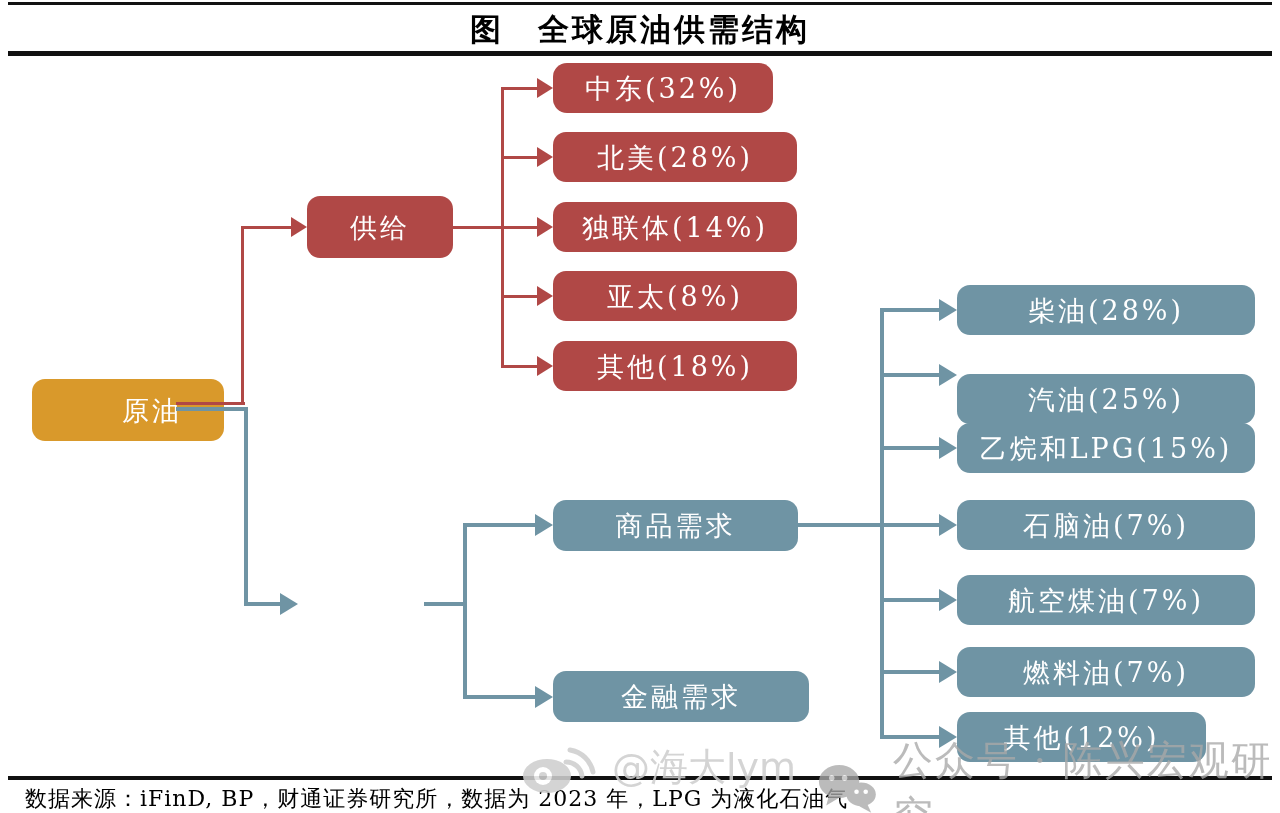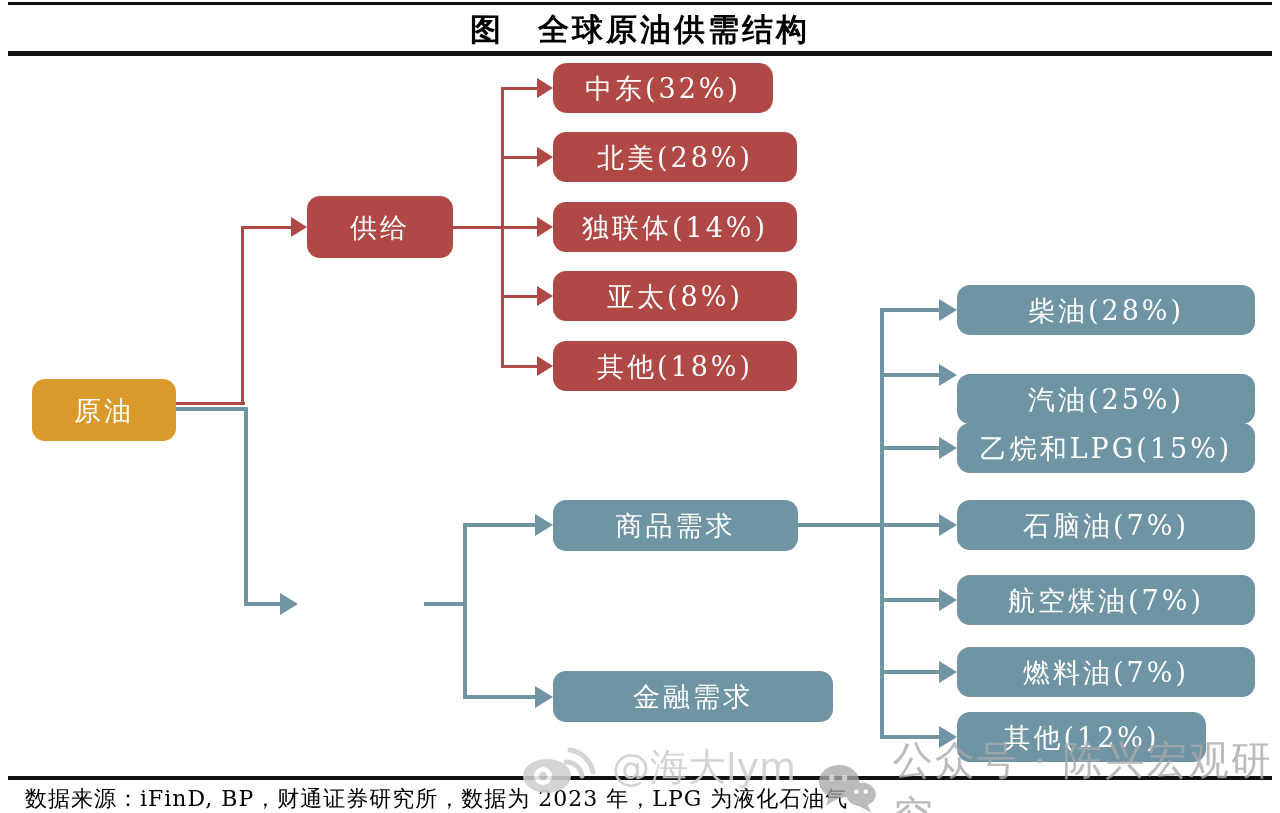--- a/index.html
+++ b/index.html
@@ -10,21 +10,21 @@
   .rule{position:absolute;background:#111111;}
   #title{
     position:absolute;top:9px;left:0;width:1280px;text-align:center;
     font-size:31px;font-weight:700;color:#000;letter-spacing:3px;
   }
   .node{
     position:absolute;border-radius:13px;color:#ffffff;
     display:flex;align-items:center;justify-content:center;
     font-size:27px;letter-spacing:3px;line-height:1;
   }
-  .gold{background:#D9992B;}
+  .gold{background:#D9992B;padding-left:48px;}
   .red-bg{background:#B04846;}
   .blue-bg{background:#6F94A4;}
   .line{position:absolute;}
   .red-l{background:#B04846;}
   .blue-l{background:#6F94A4;}
   .arr{position:absolute;width:0;height:0;border-style:solid;border-color:transparent;}
   .arr.red-a{border-left-color:#B04846;border-left-width:16px;border-top-width:10px;border-bottom-width:10px;border-right-width:0;}
   .arr.blue-a{border-left-color:#6F94A4;border-left-width:18px;border-top-width:11px;border-bottom-width:11px;border-right-width:0;}
   #footer-text{
     position:absolute;left:25px;top:784px;font-size:22px;color:#000;letter-spacing:1px;
@@ -64,21 +64,21 @@
   <div class="node red-bg" style="left:553px;top:271px;width:244px;height:50px;">
     <span>亚太(8%)</span>
   </div>
   <div class="node red-bg" style="left:553px;top:341px;width:244px;height:50px;">
     <span>其他(18%)</span>
   </div>
 
   <div class="node blue-bg" style="left:553px;top:500px;width:245px;height:51px;">
     <span>商品需求</span>
   </div>
-  <div class="node blue-bg" style="left:553px;top:671px;width:280px;height:51px;">
+  <div class="node blue-bg" style="left:553px;top:671px;width:256px;height:51px;">
     <span>金融需求</span>
   </div>
 
   <div class="node blue-bg" style="left:957px;top:285px;width:298px;height:50px;">
     <span>柴油(28%)</span>
   </div>
   <div class="node blue-bg" style="left:957px;top:350px;width:298px;height:50px;margin-top:24px;">
     <span>汽油(25%)</span>
   </div>
   <div class="node blue-bg" style="left:957px;top:423px;width:298px;height:50px;">

